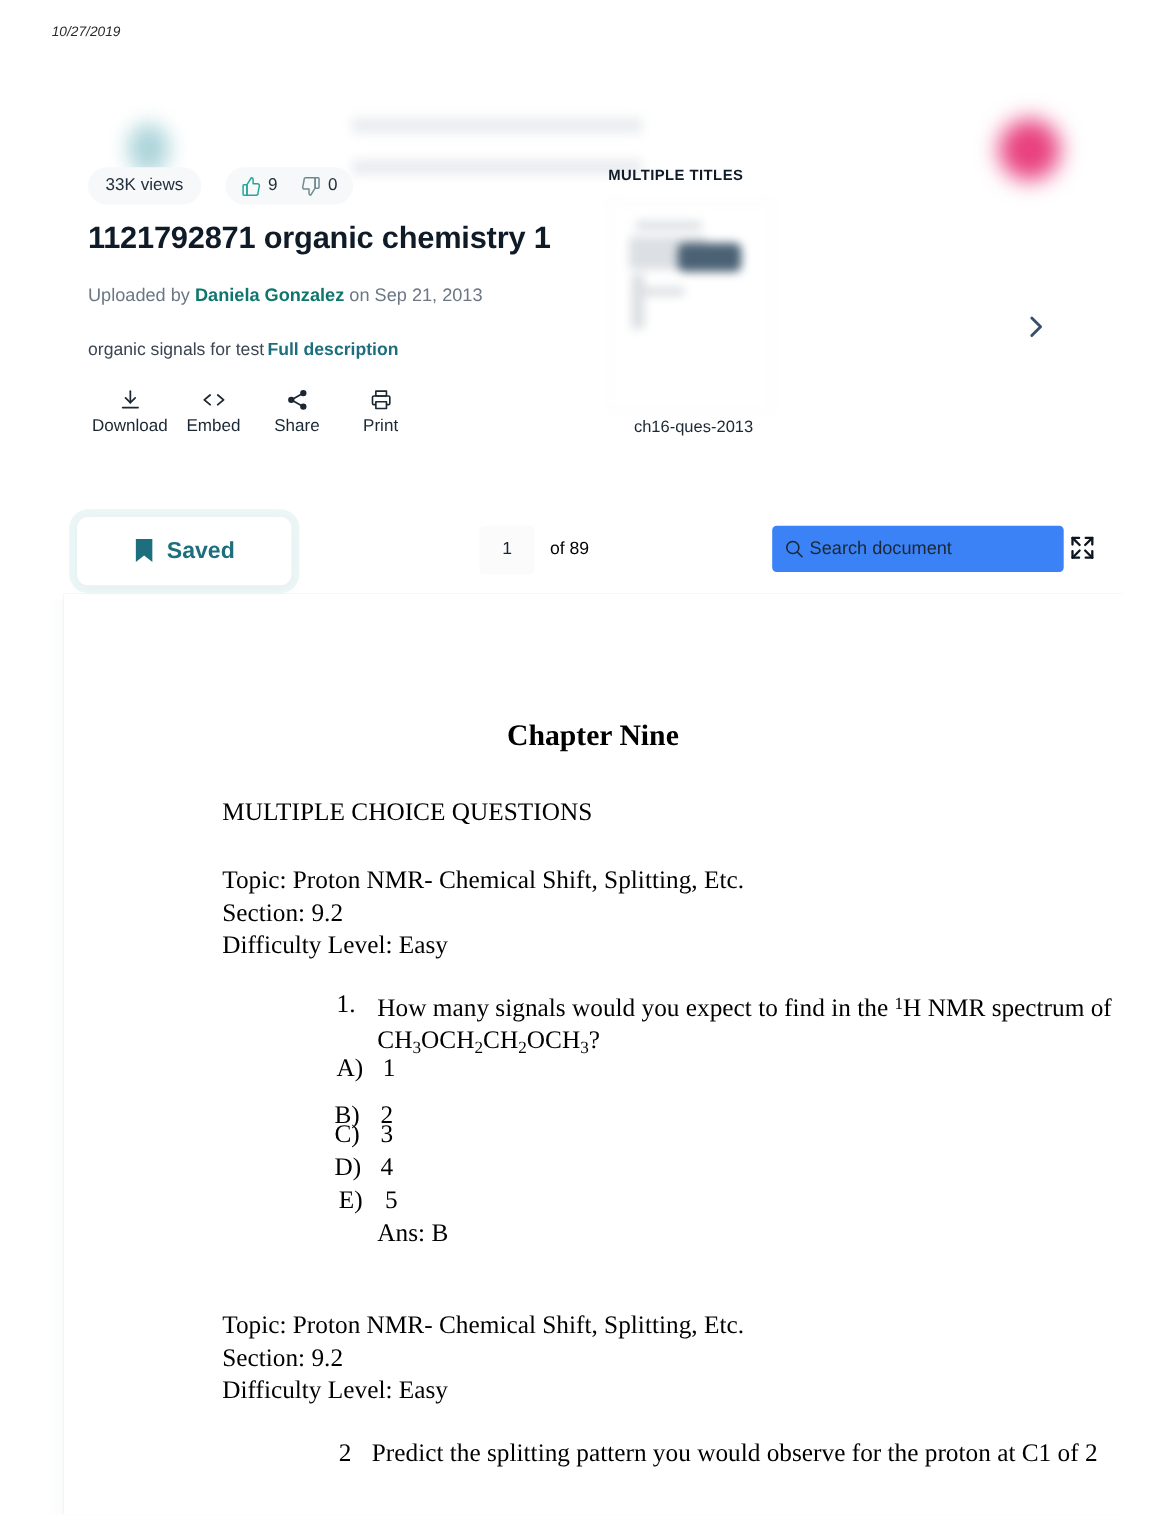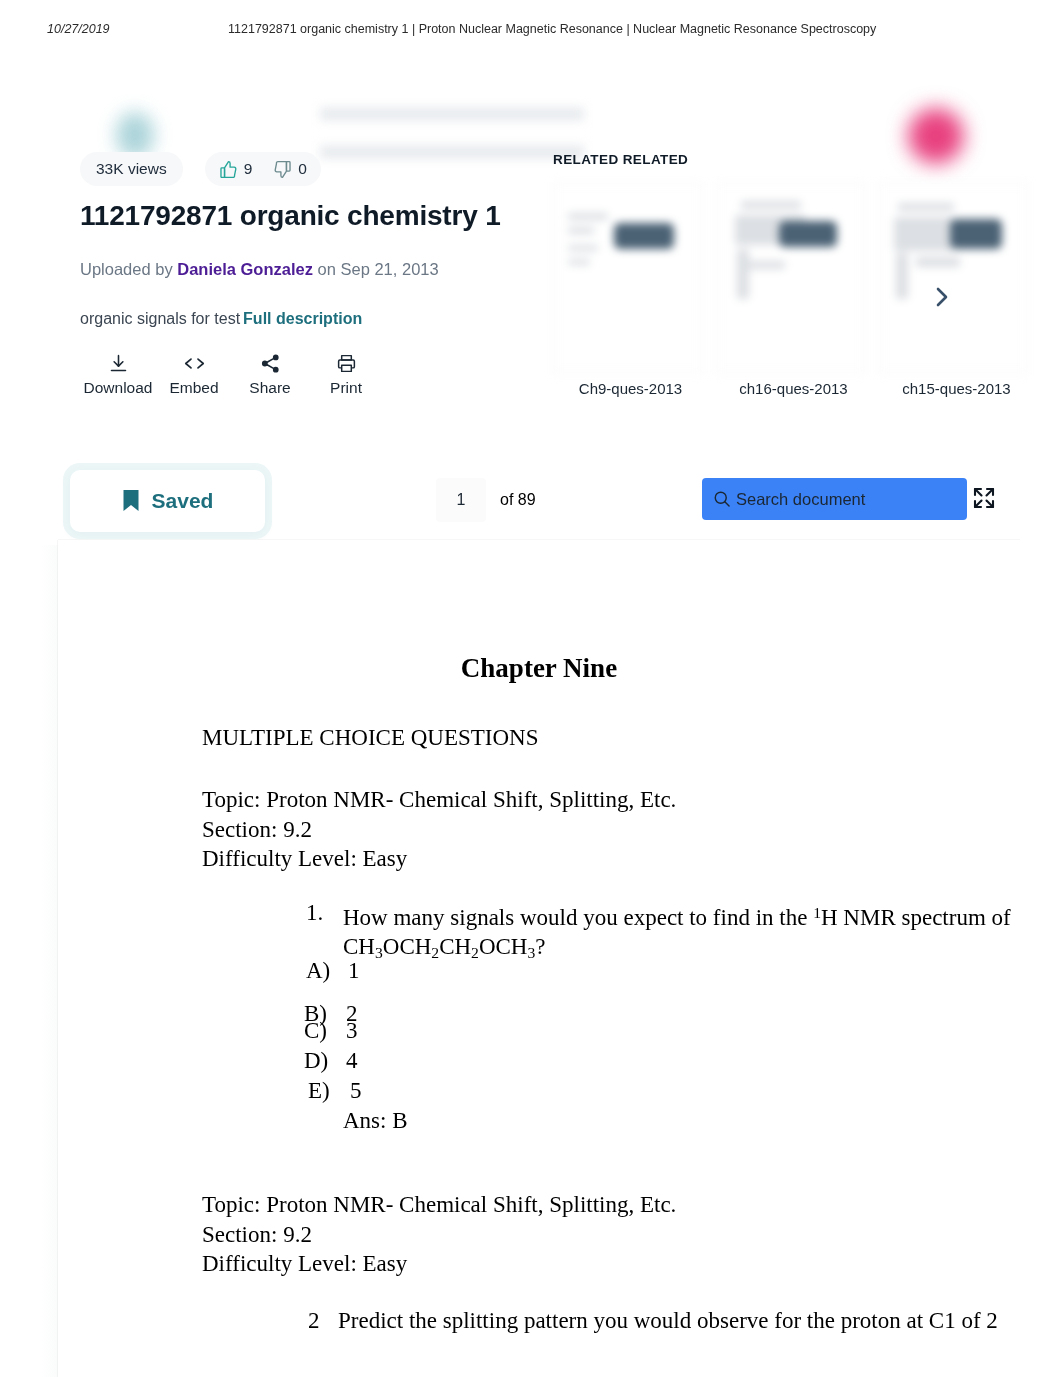--- a/index.html
+++ b/index.html
@@ -133,21 +133,21 @@
     color: #101b28;
   }
   .uploaded-line {
     position: absolute;
     left: 80px;
     top: 260px;
     font-size: 16.5px;
     color: #6b7785;
   }
   .uploaded-line .author {
-    color: #4c1d95;
+    color: #0f766e;
     font-weight: 700;
   }
   .descr-line {
     position: absolute;
     left: 80px;
     top: 310px;
     font-size: 16px;
     color: #3b4652;
   }
   .descr-line .full-desc {
@@ -439,21 +439,20 @@
     width: 750px;
   }
   sub { font-size: .68em; vertical-align: -.25em; }
   sup { font-size: .68em; vertical-align: .45em; }
 </style>
 </head>
 <body>
 
 <div class="print-header">
   <span class="ph-date">10/27/2019</span>
-  <span class="ph-title">1121792871 organic chemistry 1 | Proton Nuclear Magnetic Resonance | Nuclear Magnetic Resonance Spectroscopy</span>
 </div>
 
 <div class="topnav">
   <div class="nav-logo"></div>
   <div class="nav-searchbar">
     <div class="bar b1"></div>
     <div class="bar b2"></div>
   </div>
   <div class="nav-avatar"></div>
 </div>
@@ -534,55 +533,35 @@
         <rect x="6.5" y="3" width="11" height="5"></rect>
         <rect x="3" y="8" width="18" height="9" rx="1.4"></rect>
         <rect x="6.5" y="14" width="11" height="7" fill="#ffffff"></rect>
       </svg>
     </span>
     <span class="lbl">Print</span>
   </div>
 </div>
 
 <div class="related">
-  <div class="related-head">RELATED RELATED</div>
+  <div class="related-head">MULTIPLE TITLES</div>
   <div class="thumbs">
 
-    <div class="thumb">
-      <div class="shot">
-        <div class="ln" style="left:14px;top:30px;width:40px;height:7px;"></div>
-        <div class="ln" style="left:14px;top:44px;width:26px;height:7px;"></div>
-        <div class="blob" style="left:60px;top:40px;width:60px;height:26px;"></div>
-        <div class="ln" style="left:14px;top:62px;width:30px;height:6px;"></div>
-        <div class="ln" style="left:14px;top:76px;width:22px;height:6px;"></div>
-      </div>
-      <div class="cap">Ch9-ques-2013</div>
-    </div>
 
     <div class="thumb">
       <div class="shot">
         <div class="ln" style="left:24px;top:18px;width:60px;height:8px;"></div>
         <div class="ln" style="left:18px;top:32px;width:70px;height:30px;"></div>
         <div class="blob" style="left:62px;top:38px;width:58px;height:26px;"></div>
         <div class="ln" style="left:20px;top:66px;width:12px;height:50px;"></div>
         <div class="ln" style="left:20px;top:78px;width:48px;height:8px;"></div>
       </div>
       <div class="cap">ch16-ques-2013</div>
     </div>
 
-    <div class="thumb">
-      <div class="shot">
-        <div class="ln" style="left:18px;top:20px;width:56px;height:8px;"></div>
-        <div class="ln" style="left:14px;top:34px;width:60px;height:34px;"></div>
-        <div class="blob" style="left:70px;top:36px;width:52px;height:30px;"></div>
-        <div class="ln" style="left:16px;top:70px;width:12px;height:46px;"></div>
-        <div class="ln" style="left:36px;top:74px;width:44px;height:10px;"></div>
-      </div>
-      <div class="cap">ch15-ques-2013</div>
-    </div>
 
     <div class="carousel-next">
       <svg width="20" height="26" viewBox="0 0 20 26" fill="none" stroke="#39506b" stroke-width="2.6" stroke-linecap="round" stroke-linejoin="round">
         <polyline points="6,5 14,13 6,21"></polyline>
       </svg>
     </div>
   </div>
 </div>
 
 <div class="toolbar">

